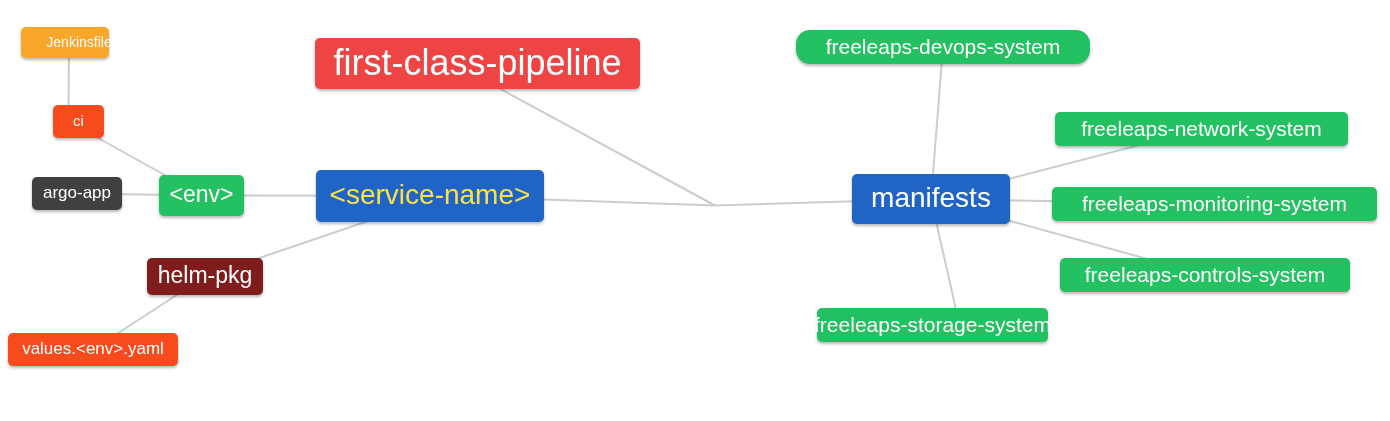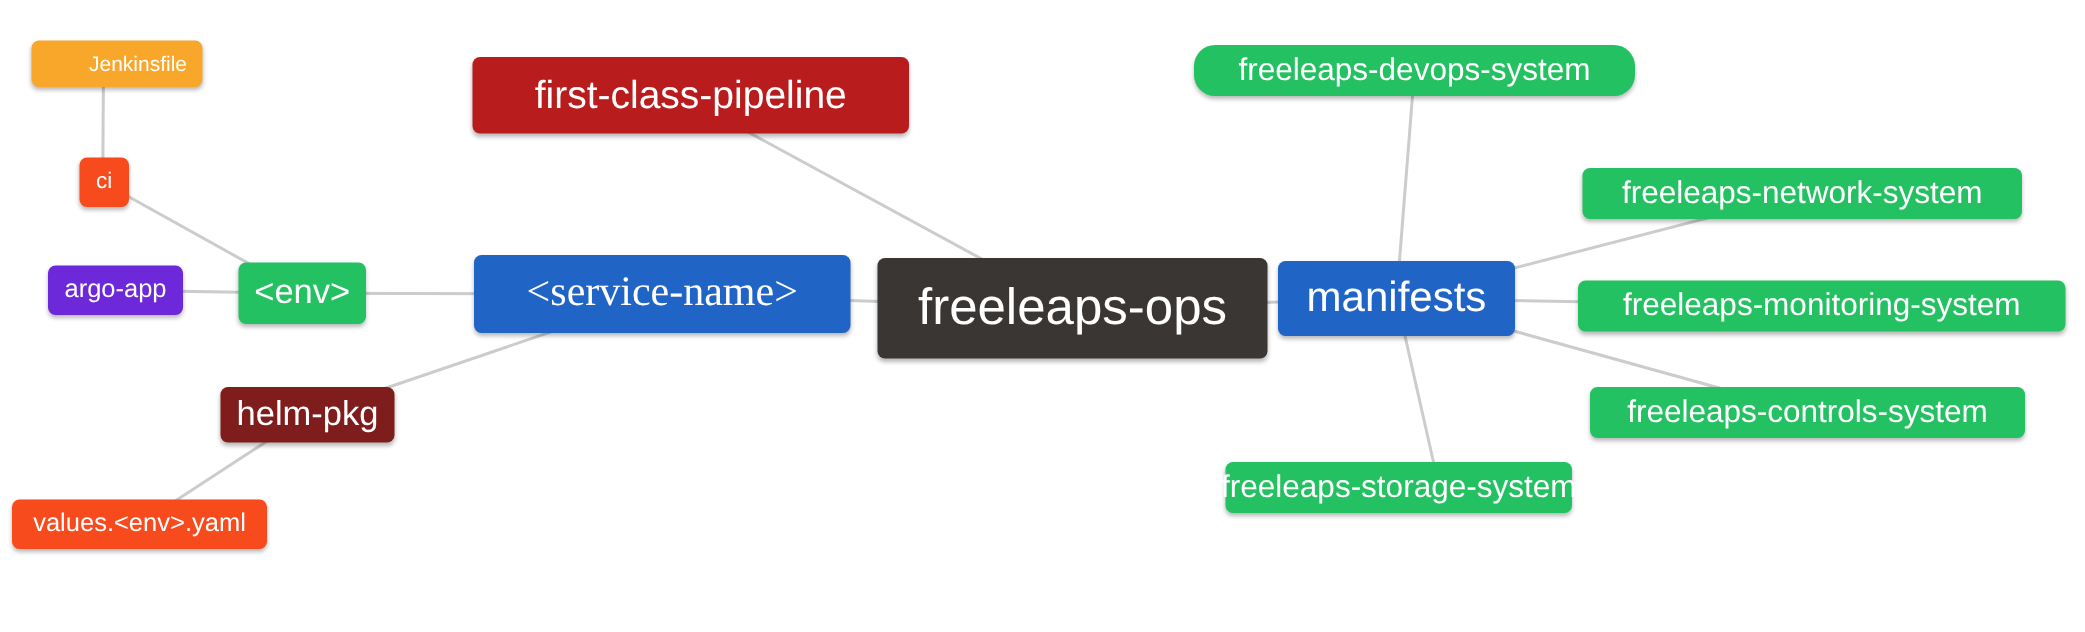--- a/index.html
+++ b/index.html
@@ -57,48 +57,45 @@
       <line x1="453.5" y1="63.5" x2="715" y2="205.5" stroke="#cccccc" stroke-width="2"></line>
       <line x1="441.5" y1="196" x2="715" y2="205.5" stroke="#cccccc" stroke-width="2"></line>
       <line x1="715" y1="205.5" x2="931" y2="199" stroke="#cccccc" stroke-width="2"></line>
       <line x1="931" y1="199" x2="943" y2="47" stroke="#cccccc" stroke-width="2"></line>
       <line x1="931" y1="199" x2="1201.5" y2="129" stroke="#cccccc" stroke-width="2"></line>
       <line x1="931" y1="199" x2="1214.5" y2="204" stroke="#cccccc" stroke-width="2"></line>
       <line x1="931" y1="199" x2="1205" y2="275" stroke="#cccccc" stroke-width="2"></line>
       <line x1="931" y1="199" x2="959.5" y2="325" stroke="#cccccc" stroke-width="2"></line>
     </svg>
 
-<div class="node" style="left: 585px; top: 172px; width: 260px; height: 67px; font-size: 34px; background: rgb(58, 54, 51); color: rgb(255, 255, 255);">
-      <span>freeleaps-ops</span>
-    </div>
-    <div class="node" style="left: 315px; top: 38px; width: 291px; height: 51px; font-size: 26px; background: #b91c1c; color: rgb(255, 255, 255);">
+    <div class="node" style="left: 315px; top: 38px; width: 325px; height: 51px; font-size: 36px; background: #ef4444; color: rgb(255, 255, 255);">
       <span>first-class-pipeline</span>
     </div>
-    <div class="node" style="left: 316px; top: 170px; width: 251px; height: 52px; font-size: 28px; background: rgb(32, 101, 198); color: #ffffff; font-family: Liberation Serif, serif;">
+    <div class="node" style="left: 316px; top: 170px; width: 228px; height: 52px; font-size: 28px; background: rgb(32, 101, 198); color: #fde047;">
       <span>&lt;service-name&gt;</span>
     </div>
     <div class="node" style="left: 852px; top: 174px; width: 158px; height: 50px; font-size: 28px; background: rgb(32, 101, 198); color: rgb(255, 255, 255); align-items: center;">
       <span>manifests</span>
     </div>
     <div class="node" style="left: 159px; top: 175px; width: 85px; height: 41px; font-size: 23px; background: rgb(35, 193, 97); color: rgb(255, 255, 255);">
       <span>&lt;env&gt;</span>
     </div>
     <div class="node" style="left: 147px; top: 258px; width: 116px; height: 37px; font-size: 23px; background: #7f1d1d; color: rgb(255, 255, 255);">
       <span>helm-pkg</span>
     </div>
-    <div class="node" style="left: 53px; top: 105px; width: 33px; height: 33px; font-size: 15px; background: rgb(247, 74, 29); color: rgb(255, 255, 255);">
+    <div class="node" style="left: 53px; top: 105px; width: 51px; height: 33px; font-size: 15px; background: rgb(247, 74, 29); color: rgb(255, 255, 255);">
       <span>ci</span>
     </div>
-    <div class="node" style="left: 32px; top: 177px; width: 90px; height: 33px; font-size: 17px; background: #6d28d9; color: rgb(255, 255, 255);">
+    <div class="node" style="left: 32px; top: 177px; width: 90px; height: 33px; font-size: 17px; background: #404040; color: rgb(255, 255, 255);">
       <span>argo-app</span>
     </div>
     <div class="node" style="left: 8px; top: 333px; width: 170px; height: 33px; font-size: 17px; background: rgb(247, 74, 29); color: rgb(255, 255, 255);">
       <span>values.&lt;env&gt;.yaml</span>
     </div>
-    <div class="node" style="left: 21px; top: 27px; width: 114px; height: 31px; font-size: 14px; background: rgb(248, 167, 43); color: rgb(255, 255, 255); padding-left: 28px;">
+    <div class="node" style="left: 21px; top: 27px; width: 88px; height: 31px; font-size: 14px; background: rgb(248, 167, 43); color: rgb(255, 255, 255); padding-left: 28px;">
       <span>Jenkinsfile</span>
     </div>
     <div class="node" style="left: 796px; top: 30px; width: 294px; height: 34px; font-size: 21px; background: rgb(35, 193, 97); color: rgb(255, 255, 255); border-radius: 14px;">
       <span>freeleaps-devops-system</span>
     </div>
     <div class="node" style="left: 1055px; top: 112px; width: 293px; height: 34px; font-size: 21px; background: rgb(35, 193, 97); color: rgb(255, 255, 255);">
       <span>freeleaps-network-system</span>
     </div>
     <div class="node" style="left: 1052px; top: 187px; width: 325px; height: 34px; font-size: 21px; background: rgb(35, 193, 97); color: rgb(255, 255, 255); text-align: center;">
       <span>freeleaps-monitoring-system</span>

